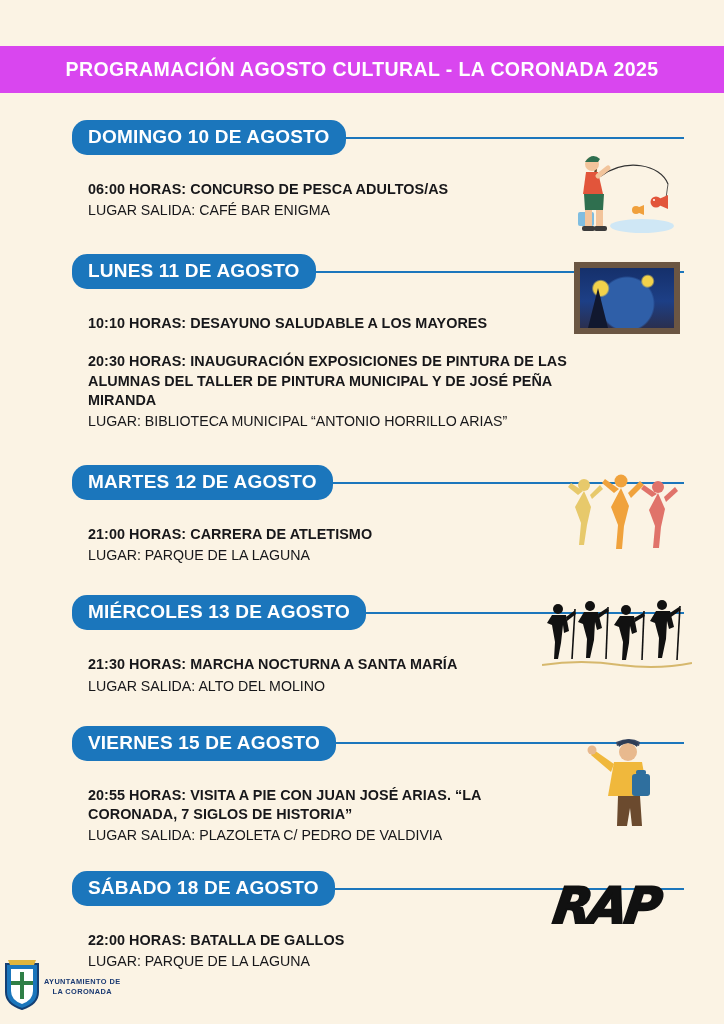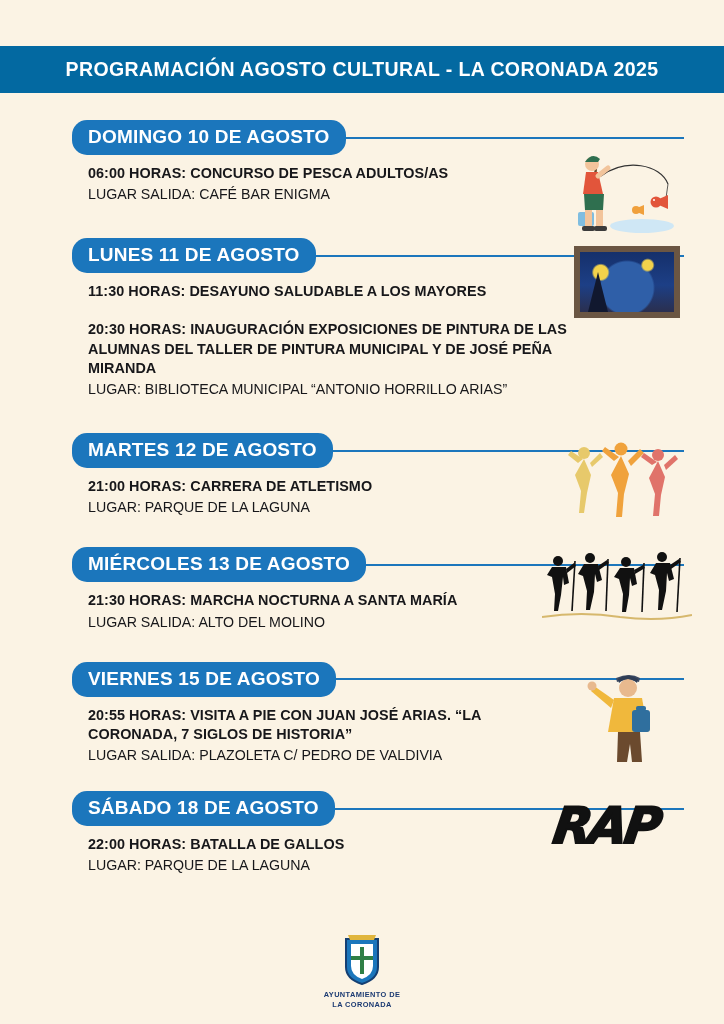--- a/index.html
+++ b/index.html
@@ -13,21 +13,21 @@
     position: relative;
   }
 
   
   .header-band {
     position: absolute;
     top: 46px;
     left: 0;
     width: 724px;
     height: 47px;
-    background: #0369a1;
+    background: #d946ef;
     display: flex;
     align-items: center;
     justify-content: center;
   }
   .header-title {
     color: #ffffff;
     font-size: 19.5px;
     font-weight: bold;
     letter-spacing: 0.4px;
     white-space: nowrap;
@@ -64,21 +64,21 @@
     height: 2px;
     background: #1b76bc;
     margin-left: 0px;
   }
 
   .day-body {
     padding-left: 88px;
     padding-right: 150px;
     padding-top: 9px;
   }
-  .event { margin-bottom: 0px; }
+  .event { margin-bottom: 0px; margin-top: 16px; }
   .event + .event { margin-top: 19px; }
   .event-line-strong {
     font-size: 14.4px;
     font-weight: bold;
     color: #17171a;
     line-height: 1.33;
     letter-spacing: 0.05px;
   }
   .event-line-place {
     font-size: 14.2px;
@@ -151,21 +151,21 @@
     transform: skewX(-8deg);
   }
 
   
   .footer {
     position: absolute;
     bottom: 14px;
     left: 0;
     width: 724px;
     display: flex;
-    flex-direction: column;
+    flex-direction: row;
     align-items: center;
   }
   .crest { width: 44px; height: 52px; }
   .footer-text {
     margin-top: 5px;
     text-align: center;
     font-size: 7.4px;
     font-weight: bold;
     color: #1b3a72;
     line-height: 1.32;
@@ -220,21 +220,21 @@
 
   <div class="gap-lg"></div>
 
   <div class="day-block">
     <div class="day-header-row">
       <div class="day-badge">LUNES 11 DE AGOSTO</div>
       <div class="day-rule"></div>
     </div>
     <div class="day-body">
       <div class="event">
-        <div class="event-line-strong">11:30 HORAS: DESAYUNO SALUDABLE A LOS MAYORES</div>
+        <div class="event-line-strong">10:10 HORAS: DESAYUNO SALUDABLE A LOS MAYORES</div>
       </div>
       <div class="event">
         <div class="event-line-strong">20:30 HORAS: INAUGURACIÓN EXPOSICIONES DE PINTURA DE LAS ALUMNAS DEL TALLER DE PINTURA MUNICIPAL Y DE JOSÉ PEÑA MIRANDA</div>
         <div class="event-line-place">LUGAR: BIBLIOTECA MUNICIPAL “ANTONIO HORRILLO ARIAS”</div>
       </div>
     </div>
     <div class="illus frame">
       <div class="frame-inner"></div>
     </div>
   </div>

